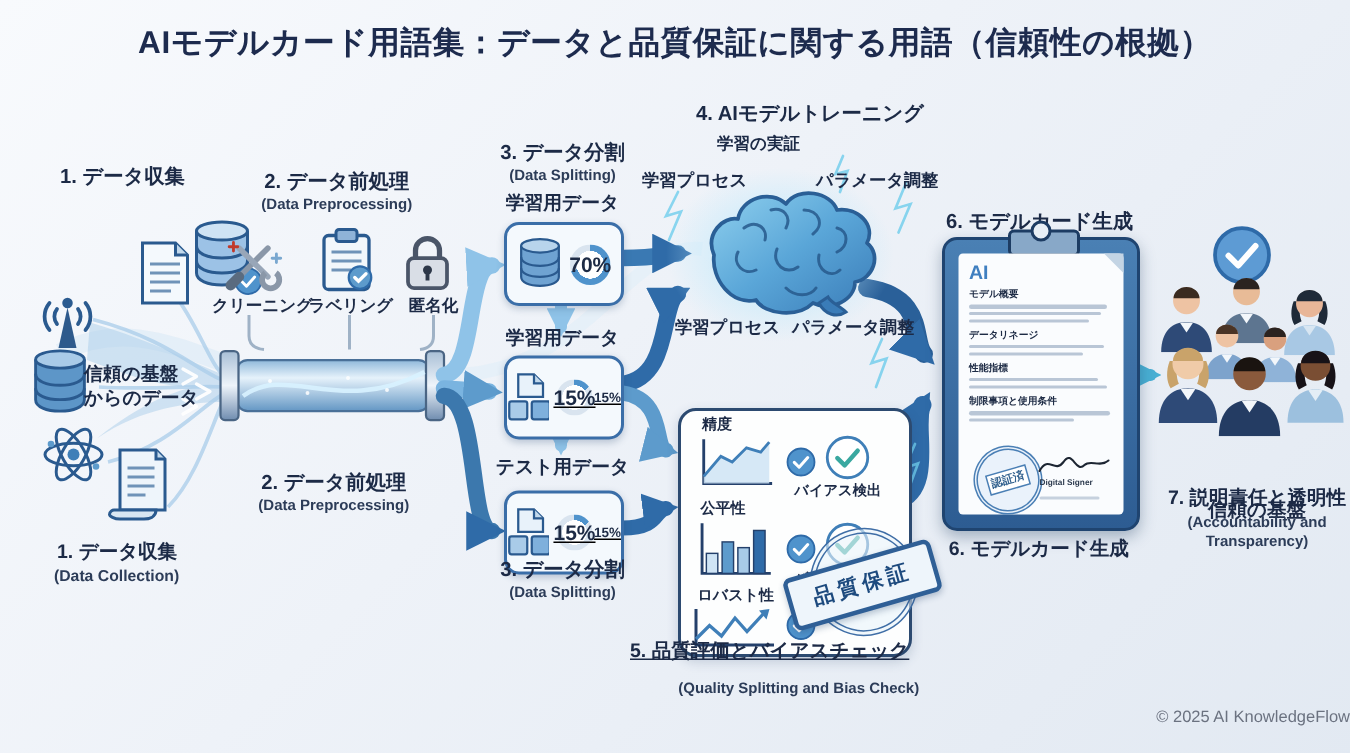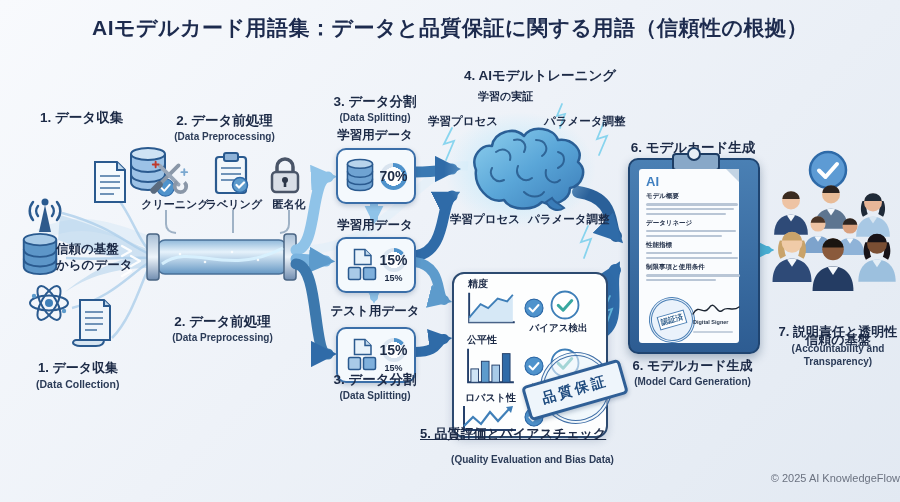--- a/index.html
+++ b/index.html
@@ -10,35 +10,35 @@
   .underlay{position:absolute;left:0;top:0;}
   .title{position:absolute;left:0;top:14px;width:900px;text-align:center;
     font-size:21px;font-weight:800;color:#1d2b4e;letter-spacing:0.5px;}
   .t{position:absolute;font-weight:800;color:#1c2a46;white-space:pre-line;line-height:1.25;}
   .en{font-weight:700;color:#2c3c58;}
   .splitbox{position:absolute;width:76px;height:52px;background:#f4f9fd;border:2.5px solid #3a6ea8;
     border-radius:10px;box-shadow:0 2px 5px rgba(40,70,110,.25);display:flex;align-items:center;justify-content:center;gap:5px;}
   .ring{border-radius:50%;width:27px;height:27px;flex:0 0 auto;
     background:radial-gradient(closest-side,#fff 68%,transparent 69%),conic-gradient(#4f93cc calc(var(--p)*1%),#d9e4ef 0);
     display:flex;align-items:center;justify-content:center;font-size:14px;font-weight:800;color:#1d2b45;}
-  .pctcol{display:flex;flex-direction:column;align-items:center;gap:1px;}
+  .pctcol{display:flex;align-items:center;gap:1px;text-decoration:underline;}
   .pctsub{font-size:9px;font-weight:800;color:#1d2b45;}
   .qpanel{position:absolute;left:452px;top:272px;width:152px;height:162px;background:#fdfefe;
     border:2.5px solid #2c4a70;border-radius:12px;box-shadow:0 3px 8px rgba(40,70,110,.2);}
   .chk{position:absolute;border-radius:50%;}
   .stamp-band{position:absolute;left:524px;top:372px;width:96px;height:30px;transform:rotate(-16deg);
     background:#eef5fb;border:3px solid #2f5f96;border-radius:5px;display:flex;align-items:center;justify-content:center;
     font-size:14px;font-weight:800;letter-spacing:3px;color:#1d4a7e;box-shadow:0 2px 4px rgba(40,70,110,.3);}
   .stamp-ring{position:absolute;left:540px;top:352px;width:64px;height:64px;border-radius:50%;
     border:4px double #3f6ea6;background:rgba(234,243,250,.6);transform:rotate(-16deg);}
   .card{position:absolute;left:628px;top:158px;width:128px;height:192px;border-radius:10px;
     background:linear-gradient(180deg,#4a80b4,#2d5c92);border:2px solid #1f4470;box-shadow:0 4px 10px rgba(30,60,95,.35);}
   .card .clip{position:absolute;left:42px;top:-7px;width:44px;height:14px;background:#88a8c8;border:2px solid #1d3c63;border-radius:4px;}
   .card .clipring{position:absolute;left:57px;top:-13px;width:10px;height:10px;background:#e8eff6;border:2.5px solid #1d3c63;border-radius:50%;}
-  .card .paper{position:absolute;left:9px;top:9px;width:100px;height:174px;background:#fafcfe;border-radius:3px;padding:6px 7px;box-sizing:border-box;}
+  .card .paper{position:absolute;left:9px;top:9px;width:110px;height:174px;background:#fafcfe;border-radius:3px;padding:6px 7px;box-sizing:border-box;}
   .card .fold{position:absolute;right:0;top:0;width:0;height:0;border-top:13px solid #c3d4e4;border-left:13px solid transparent;}
   .card .hd{font-size:13px;font-weight:900;color:#3f7fc0;line-height:1;}
   .card .sec{font-size:6.5px;font-weight:800;color:#1d2b45;margin-top:4px;}
   .ln{height:2.2px;background:#b9c6d6;border-radius:2px;margin-top:2.4px;}
   .sig-name{font-size:5.5px;color:#2c3a4e;font-weight:700;}
   .card-stamp{position:absolute;left:10px;top:128px;width:40px;height:40px;border-radius:50%;
     border:3px double #4a7fb5;transform:rotate(-16deg);display:flex;align-items:center;justify-content:center;background:rgba(226,238,249,.7);}
   .card-stamp span{font-size:7.5px;font-weight:800;color:#33628f;border:1.5px solid #4a7fb5;padding:1px 2px;background:#fff;}
   .footer{position:absolute;right:12px;top:472px;width:300px;text-align:right;font-size:11px;color:#6b7280;font-weight:400;}
 </style>
@@ -344,21 +344,21 @@
       <path d="M4,22 L13,13 21,20 30,8 38,17 50,4" stroke="#3f7fb8" stroke-width="2.2" fill="none"></path>
       <path d="M46,3 L53,2 L51,9 Z" fill="#3f7fb8"></path>
     </svg>
     <svg class="chk" style="left:70px;top:133px" width="20" height="20">
         <use href="#sym-check" width="20" height="20"></use>
       </svg>
   </div>
   <div class="stamp-ring"></div>
   <div class="stamp-band">品質保証</div>
   <div class="t" style="left:420px;top:426px;width:225px;font-size:13px;text-align:left;text-decoration:underline;">5. 品質評価とバイアスチェック</div>
-  <div class="t en" style="left:420px;top:454px;width:225px;font-size:10px;text-align:center;">(Quality Evaluation and Bias Data)</div>
+  <div class="t en" style="left:420px;top:454px;width:225px;font-size:10px;text-align:center;">(Quality Splitting and Bias Check)</div>
 
   <div class="t" style="left:618px;top:140px;width:150px;font-size:13.5px;text-align:center;">6. モデルカード生成</div>
   <div class="card">
     <div class="clip"></div>
     <div class="clipring"></div>
     <div class="paper">
       <div class="fold"></div>
       <div class="hd">AI</div>
       <div class="sec">モデル概要</div>
       <div class="ln" style="width:92px"></div>
@@ -377,21 +377,20 @@
         <span>認証済</span>
       </div>
       <svg class="abs" style="left:52px;top:132px" width="50" height="18" viewBox="0 0 50 18">
         <path d="M2,13 C8,2 12,15 18,7 C24,-2 26,15 32,9 C36,5 42,11 48,6" stroke="#1d2633" stroke-width="1.4" fill="none" stroke-linecap="round"></path>
       </svg>
       <div class="sig-name abs" style="left:54px;top:150px;width:52px;">Digital Signer</div>
       <div class="ln abs" style="left:54px;top:160px;width:40px;height:1.8px;background:#c6d1de;"></div>
     </div>
   </div>
   <div class="t" style="left:610px;top:358px;width:165px;font-size:13px;text-align:center;">6. モデルカード生成</div>
-  <div class="t en" style="left:610px;top:376px;width:165px;font-size:10px;text-align:center;">(Model Card Generation)</div>
 
   <svg class="abs" style="left:808px;top:150px" width="40" height="40">
     <use href="#sym-check" width="40" height="40" style="--cbg:#5d9bd4;--cbr:#2e6aa8"></use>
   </svg>
   <div class="abs" style="left:770px;top:180px;width:134px;height:120px;">
     <svg class="abs" style="left:2px;top:6px" width="38" height="49">
         <use href="#sym-person" width="38" height="49" style="--suit:#2e4a77;--skin:#eec3a3;--hair:#3a2b20"></use>
       </svg>
     <svg class="abs" style="left:42px;top:0px" width="38" height="49">
         <use href="#sym-person" width="38" height="49" style="--suit:#5d7590;--skin:#e8bb97;--hair:#2b2320"></use>

